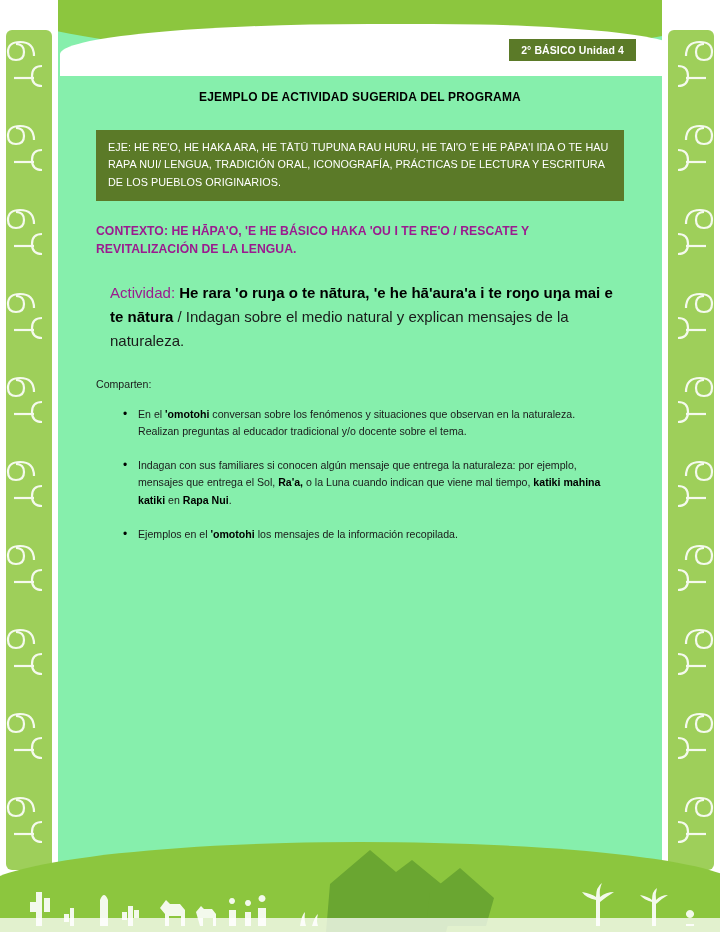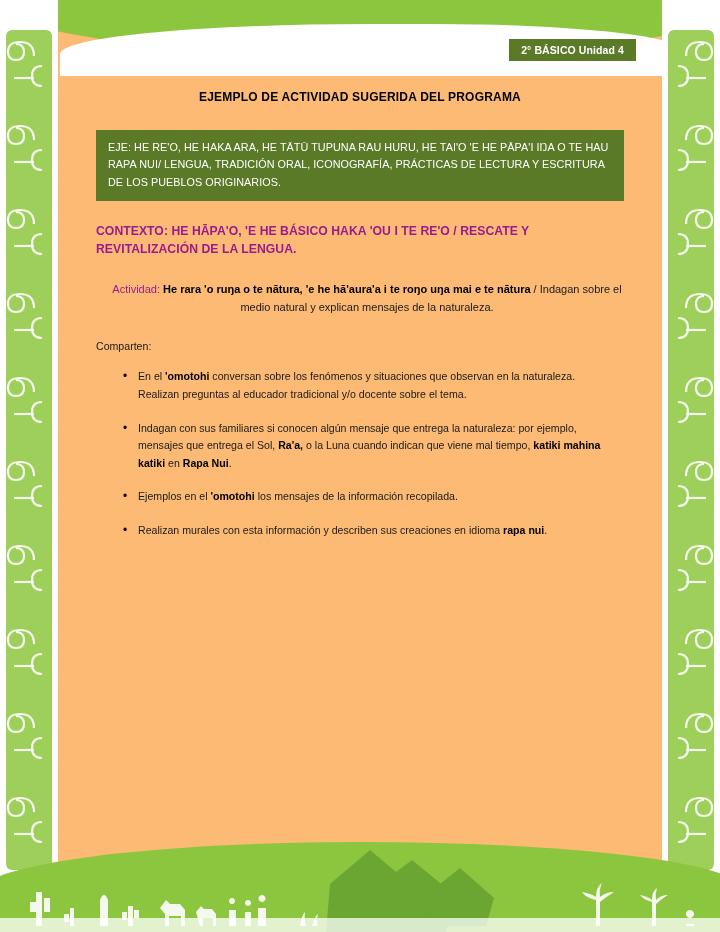--- a/index.html
+++ b/index.html
@@ -12,21 +12,21 @@
     background: #ffffff;
     font-family: "Liberation Sans", sans-serif;
     overflow: hidden;
     position: relative;
   }
 
   
   .page {
     position: absolute;
     inset: 0;
-    background: #fdba74;
+    background: #86efac;
   }
 
   .top-band {
     position: absolute;
     top: 0; left: 0;
     width: 720px;
     height: 76px;
     overflow: hidden;
   }
   .top-band .green-fill {
@@ -149,24 +149,23 @@
     color: #9b1b8f;
     font-size: 12.2px;
     font-weight: bold;
     line-height: 1.45;
     letter-spacing: 0.05px;
   }
 
   .actividad {
     margin-top: 22px;
     padding-left: 14px;
-    font-size: 11px;
+    font-size: 15px;
     line-height: 1.62;
     color: #1a1a1a;
-    text-align: center;
   }
   .actividad .act-label {
     color: #9b1b8f;
     font-weight: normal;
   }
   .actividad b { font-weight: bold; color: #000; }
 
   .ejemplos-label {
     margin-top: 24px;
     font-size: 10.6px;
@@ -373,18 +372,17 @@
       <span class="act-label"><span>Actividad</span>:</span>
       <b>He rara 'o ruŋa o te nātura, 'e he hā'aura'a i te roŋo uŋa mai e te nātura</b><span> / Indagan sobre el medio natural y explican mensajes de la naturaleza.</span>
     </div>
 
     <div class="ejemplos-label">Comparten:</div>
 
     <ul class="bullets" id="bullet-list">
         <li><span>En el </span><b>'omotohi</b><span> conversan sobre los fenómenos y situaciones que observan en la naturaleza. Realizan preguntas al educador tradicional y/o docente sobre el tema.</span></li>
         <li><span>Indagan con sus familiares si conocen algún mensaje que entrega la naturaleza: por ejemplo, mensajes que entrega el Sol, </span><b>Ra'a,</b><span> o la Luna cuando indican que viene mal tiempo, </span><b>katiki mahina katiki</b><span> en </span><b>Rapa Nui</b><span>.</span></li>
         <li><span>Ejemplos en el </span><b>'omotohi</b><span> los mensajes de la información recopilada.</span></li>
-        <li><span>Realizan murales con esta información y describen sus creaciones en idioma </span><b>rapa nui</b><span>.</span></li>
       </ul>
 
   </div>
 
 </div>
 
 </body></html>

